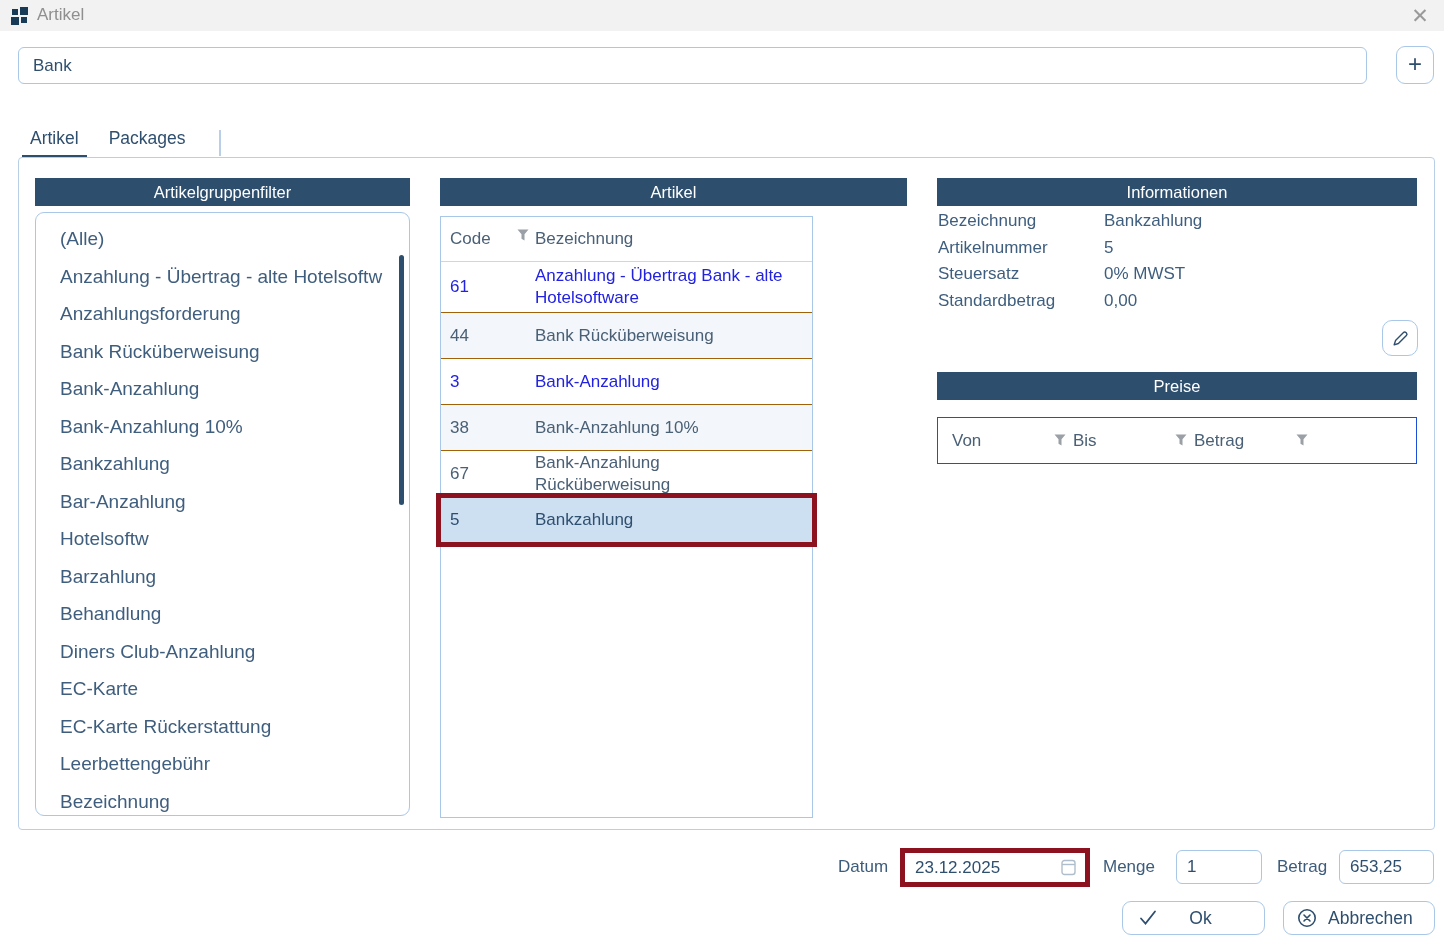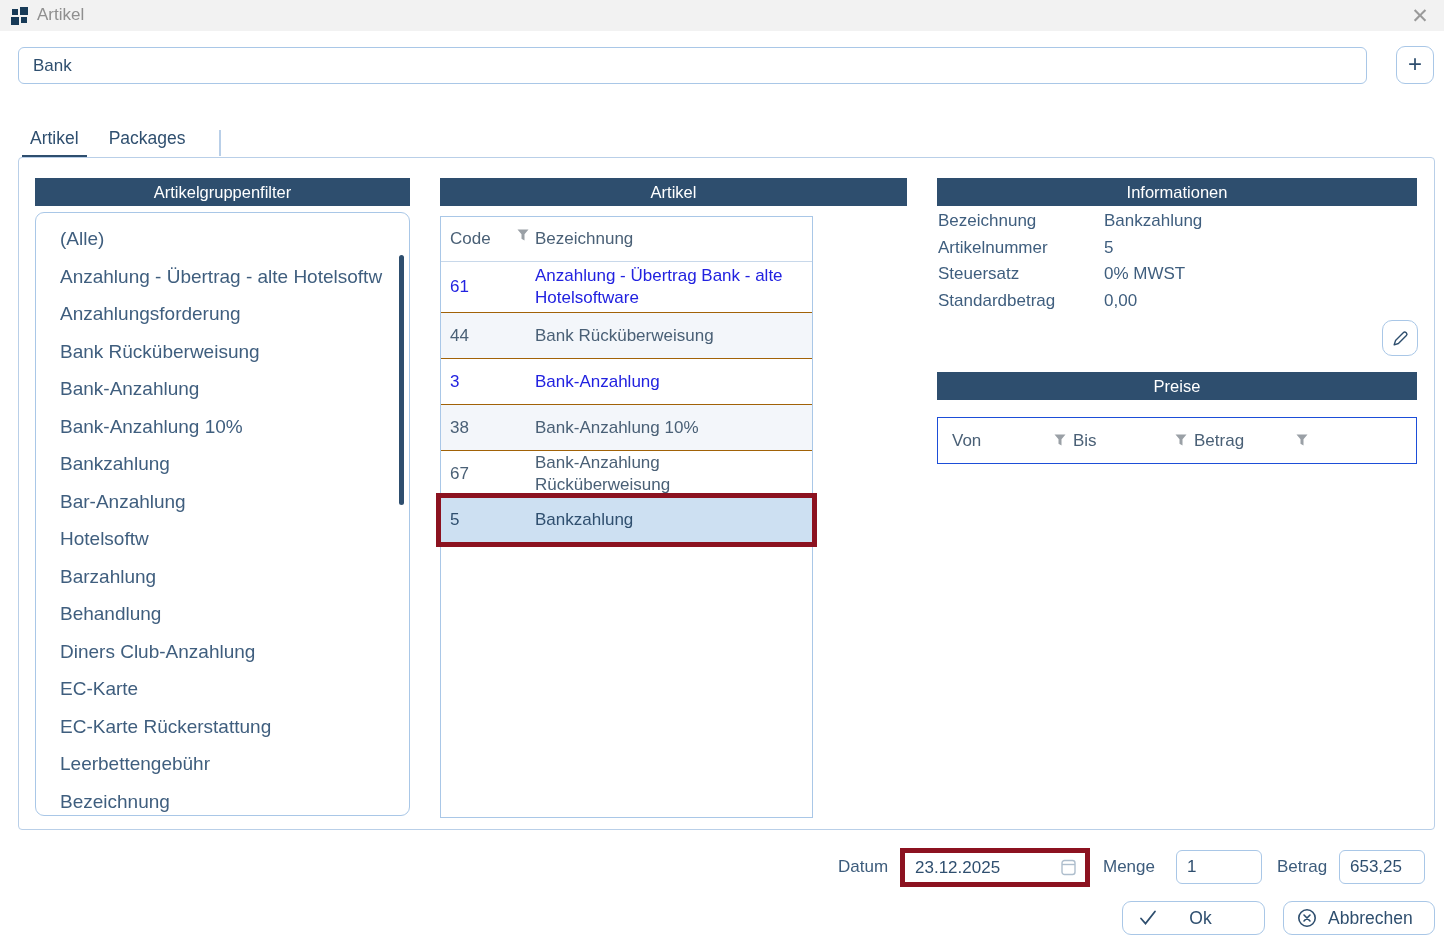--- a/index.html
+++ b/index.html
@@ -89,21 +89,21 @@
   .lbl-datum  { left:838px; }
   .lbl-menge  { left:1103px; }
   .lbl-betrag { left:1277px; }
   .date-anno { position:absolute; left:900px; top:848px; width:190px; height:39px;
                border:5px solid #8c1220; background:#fff; display:flex; align-items:center; }
   .date-text { font-size:17px; color:#2f4f6f; padding-left:10px; flex:1; }
   .cal-icon { margin-right:8px; cursor:pointer; }
   .ffield { position:absolute; top:850px; height:34px; border:1px solid #a9c7e7; border-radius:6px;
             padding:0 10px; font-family:"Liberation Sans",sans-serif; font-size:17px; color:#2f4f6f; outline:none; }
   .fld-menge  { left:1176px; width:86px; }
-  .fld-betrag { left:1339px; width:86px; }
+  .fld-betrag { left:1339px; width:95px; }
 
   
   .btn { position:absolute; top:901px; height:34px; border:1px solid #a9c7e7; border-radius:9px;
          background:#fff; display:flex; align-items:center; cursor:pointer;
          font-size:17.5px; color:#2f4f6f; }
   .btn-ok { left:1122px; width:143px; }
   .btn-ok .btn-label { flex:1; text-align:center; margin-right:20px; }
   .btn-ok svg { margin-left:16px; }
   .btn-cancel { left:1283px; width:152px; }
   .btn-cancel svg { margin-left:12px; }

